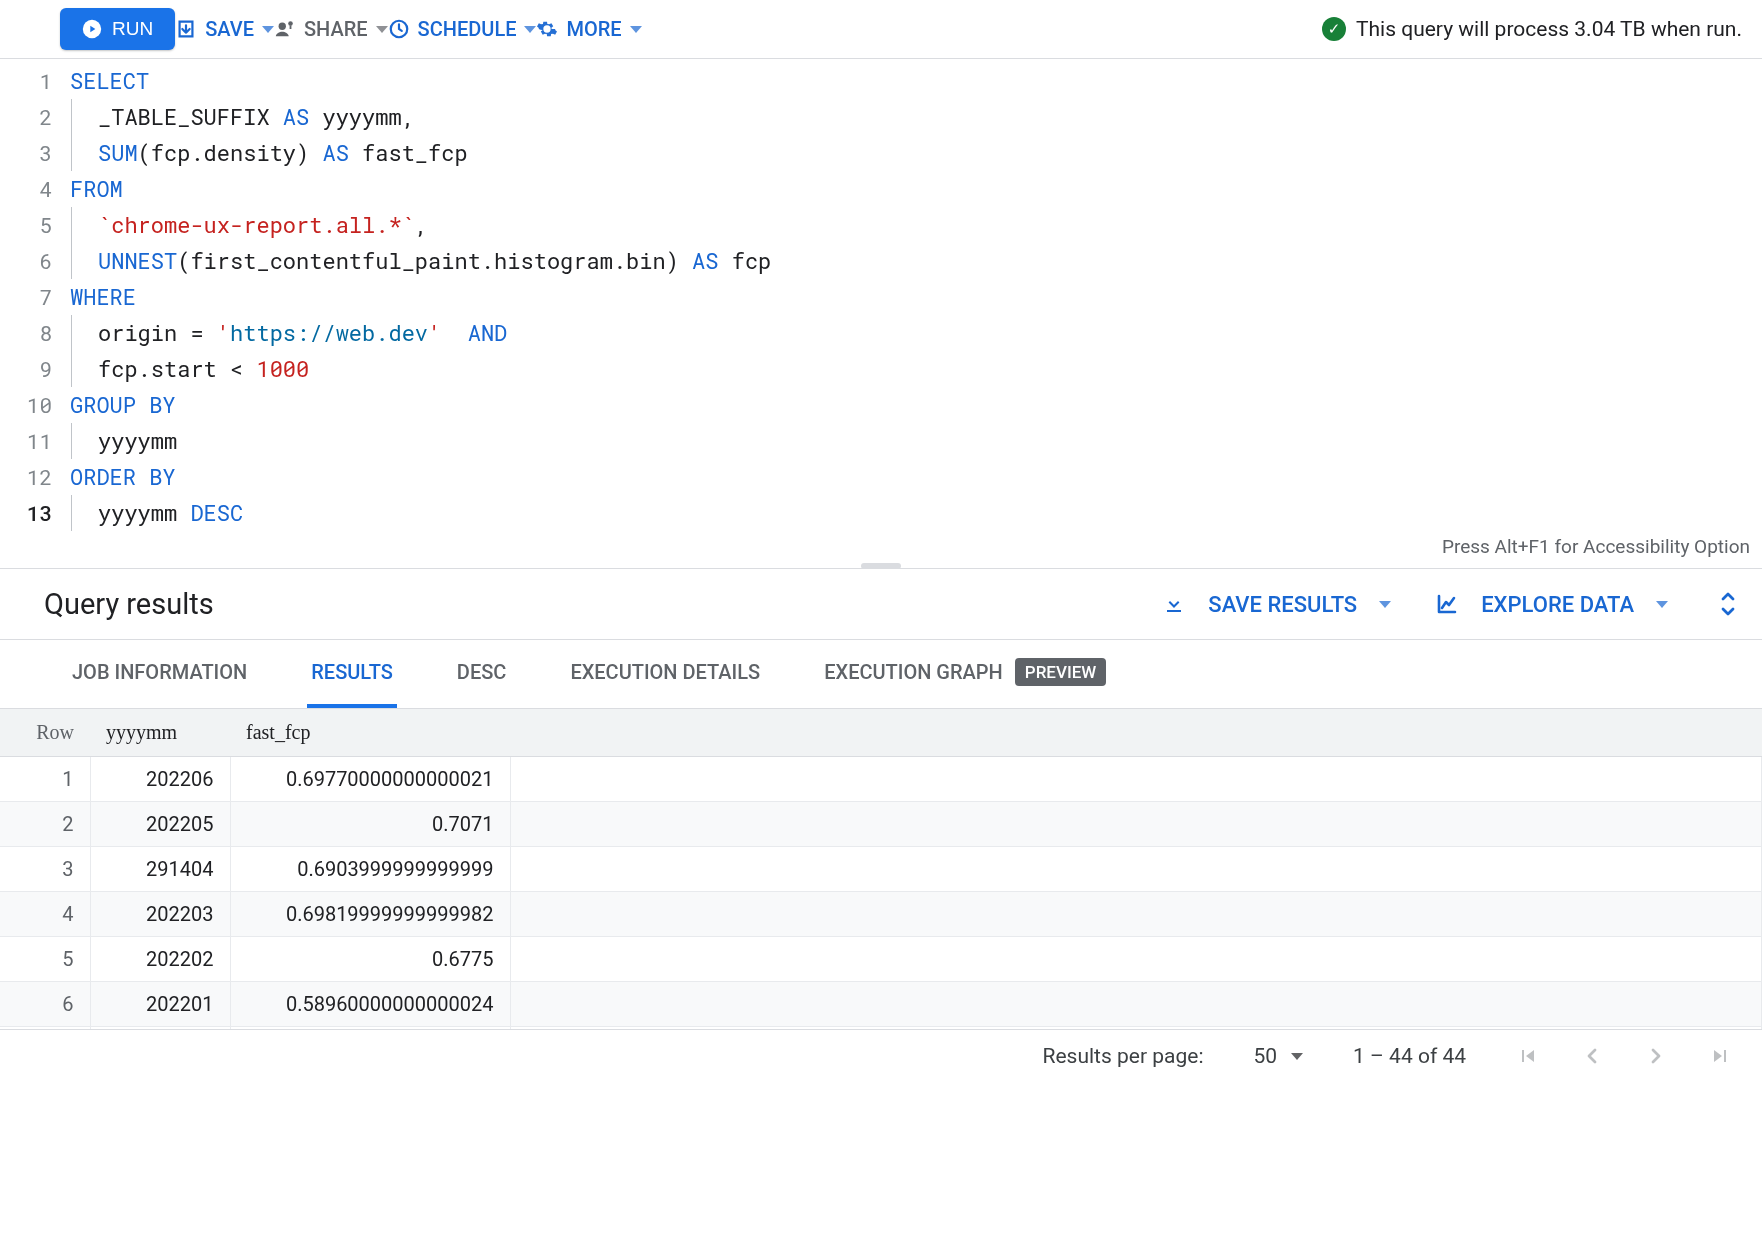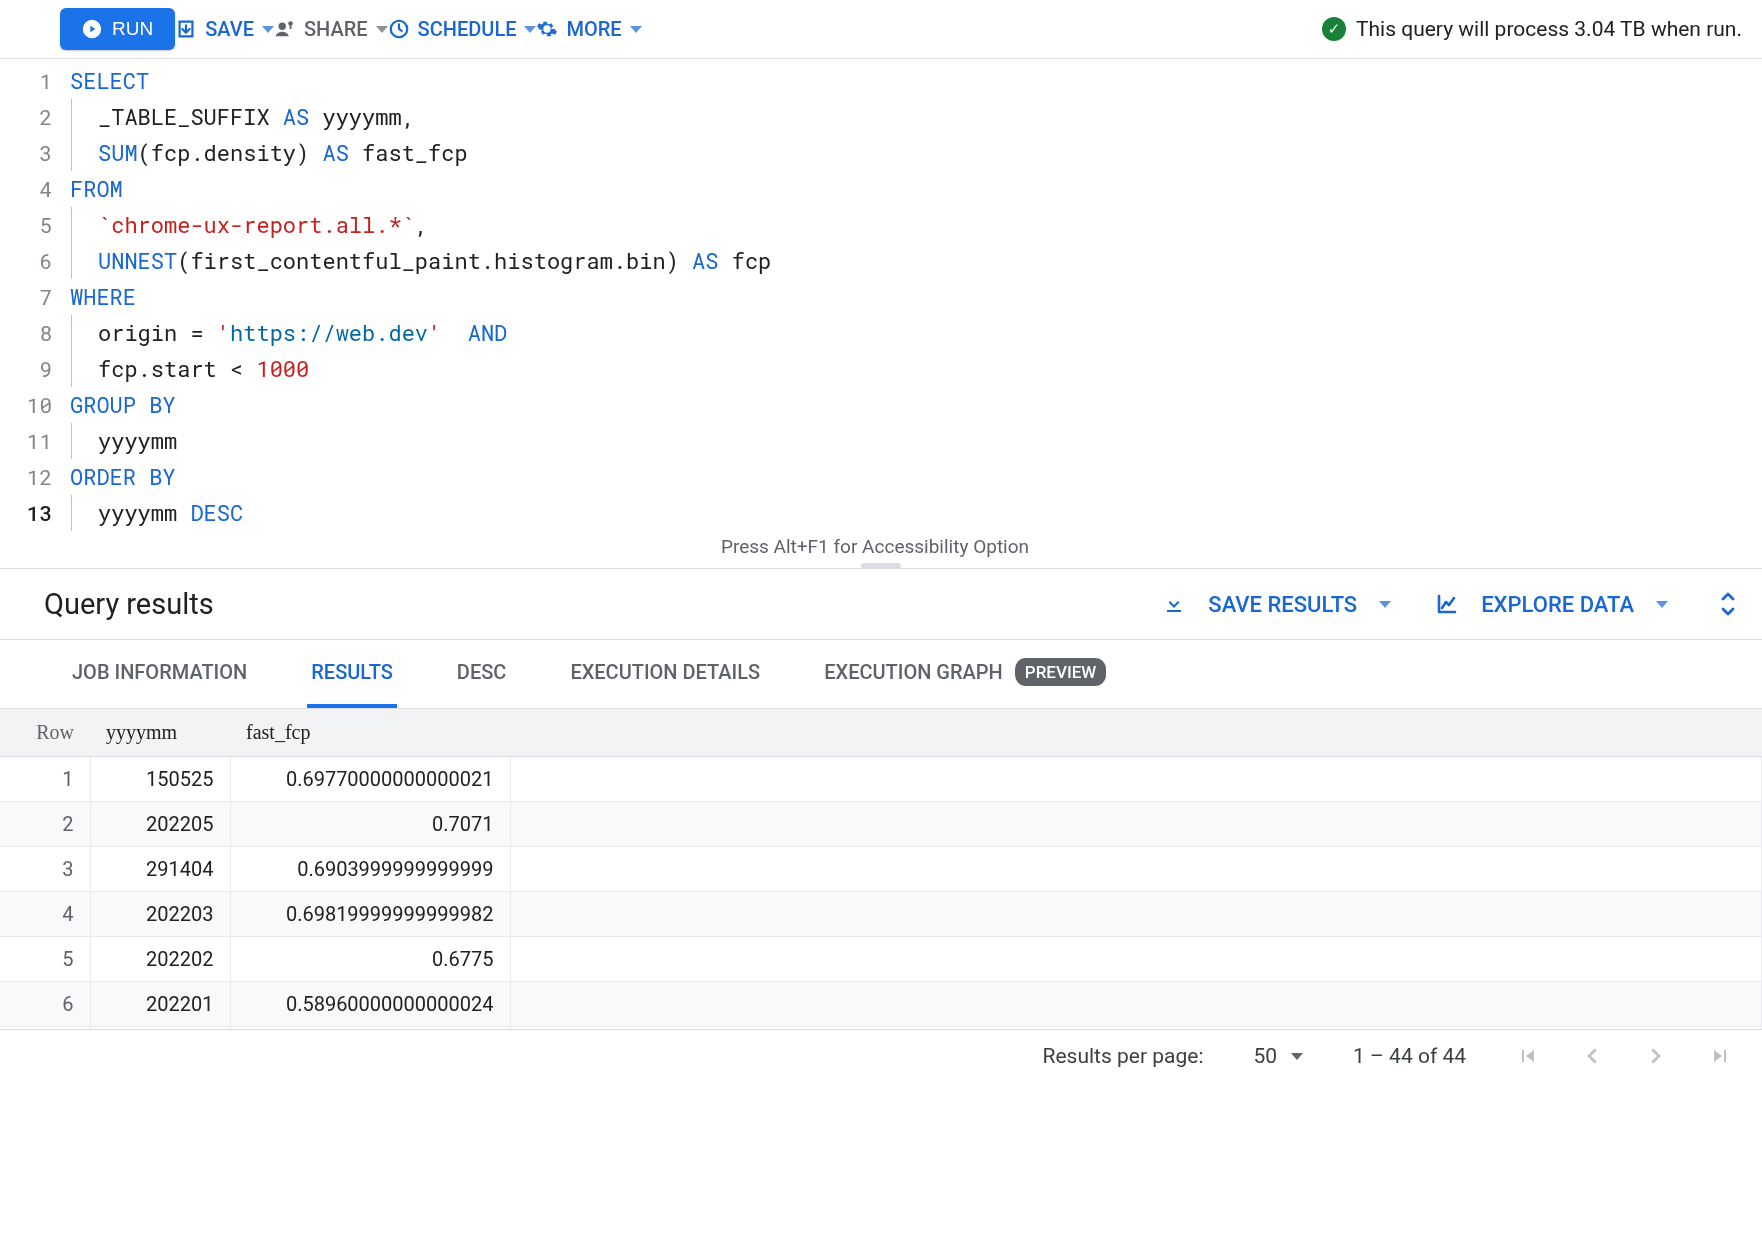--- a/index.html
+++ b/index.html
@@ -100,21 +100,21 @@
     border-left:1px solid #c0c4c9;
     margin-left:1px;
     padding-left:26px;
     height:36px;
   }
   .kw{color:var(--code-blue);}
   .num{color:var(--code-red);}
   .str{color:var(--code-red);}
   .link{color:#0369a1;}
   .editor-footer{
-    text-align:center;
+    text-align:right;
     color:var(--grey-text);
     font-size:19px;
     padding:4px 12px 0 0;
   }
   .drag-handle{
     position:absolute;
     bottom:-1px;left:50%;transform:translateX(-50%);
     width:40px;height:6px;border-radius:3px;background:#dadce0;
   }
   
@@ -143,21 +143,21 @@
     color:var(--grey-text);
     font-weight:500;font-size:20px;
     cursor:pointer;
     border-bottom:4px solid transparent;
     display:flex;align-items:center;gap:12px;
   }
   .tab.active{color:var(--blue-text);border-bottom-color:var(--blue);}
   .badge{
     background:#5f6368;color:#fff;
     font-size:17px;font-weight:500;
-    padding:4px 10px;border-radius:11px;
+    padding:4px 10px;border-radius:4px;
   }
   
   table.results{
     width:100%;border-collapse:collapse;
     font-size:20px;
   }
   table.results th{
     text-align:left;font-weight:400;color:#202124;
     background:#f1f3f4;padding:12px 16px;
     border-bottom:1px solid var(--border);
@@ -355,21 +355,21 @@
         <tr id="thead-row">
           <th>Row</th>
           <th>yyyymm</th>
           <th>fast_fcp</th>
           <th></th>
         </tr>
       </thead>
     <tbody id="tbody">
         <tr>
           <td>1</td>
-          <td>150525</td>
+          <td>202206</td>
           <td>0.69770000000000021</td>
           <td></td>
         </tr>
         <tr>
           <td>2</td>
           <td>202205</td>
           <td>0.7071</td>
           <td></td>
         </tr>
         <tr>

